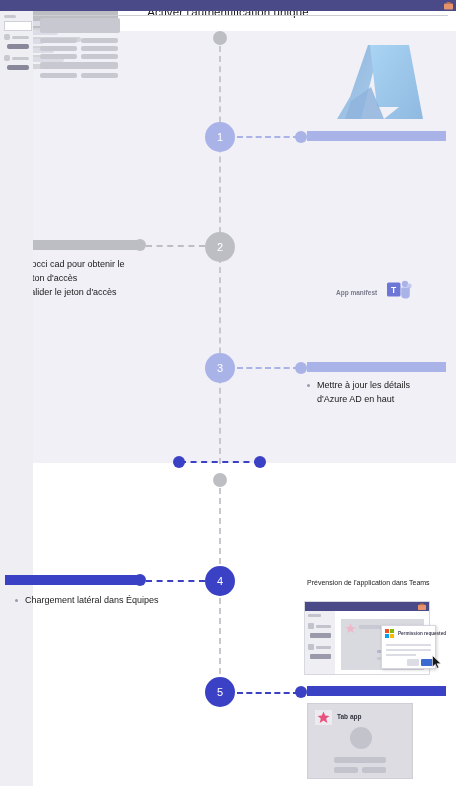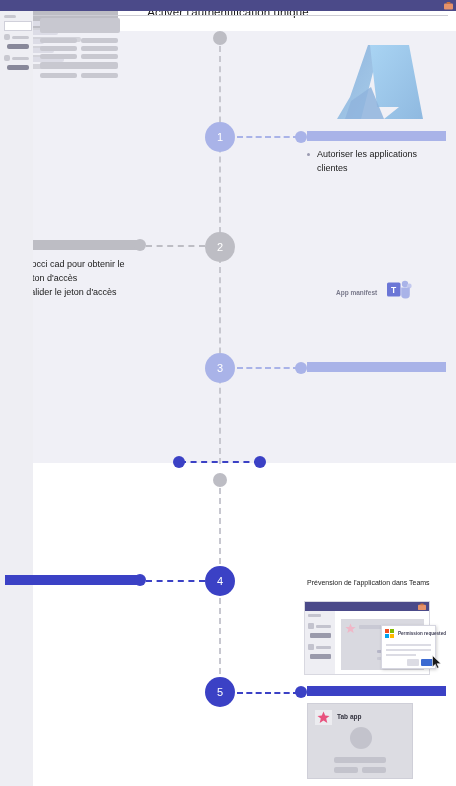--- a/index.html
+++ b/index.html
@@ -362,21 +362,20 @@
   </svg>
 </div>
 
 <div class="step-circle light" id="step-1">
   <span>1</span>
 </div>
 <div class="connector" style="left:237px; top:136px; width:62px;"></div>
 <div class="conn-dot" style="left:295px; top:131px;"></div>
 <div class="title-bar" style="left:307px; top:131px; width:139px;"></div>
 <div class="bullets" style="left:306px; top:148px; width:118px;">
-  <div class="b-item">Autoriser les applications clientes</div>
 </div>
 
 <div id="code-mock">
   <div class="dots">
       <i></i>
       <i></i>
       <i></i>
     </div>
   <div class="top-rule"></div>
   <span class="angle" style="left:6px; top:18px;">&lt;</span>
@@ -415,20 +414,21 @@
     <text x="7.7" y="12.6" font-size="8.5" font-family="Liberation Sans, sans-serif" fill="#ffffff" text-anchor="middle" font-weight="bold">T</text>
   </svg>
 </div>
 <div class="step-circle light" id="step-3">
   <span>3</span>
 </div>
 <div class="connector" style="left:237px; top:367px; width:62px;"></div>
 <div class="conn-dot" style="left:295px; top:362px;"></div>
 <div class="title-bar" style="left:307px; top:362px; width:139px;"></div>
 <div class="bullets" style="left:306px; top:379px; width:124px;">
+  <div class="b-item">Mettre à jour les détails d'Azure AD en haut</div>
 </div>
 
 <div class="connector dark" style="left:180px; top:461px; width:80px;"></div>
 <div class="conn-dot dark" style="left:173px; top:456px;"></div>
 <div class="conn-dot dark" style="left:254px; top:456px;"></div>
 
 <div id="teams-mock">
   <div class="tm-bar"></div>
   <svg style="position:absolute; right:3px; top:1.5px;" width="9" height="8" viewBox="0 0 9 8">
     <rect x="0" y="1.5" width="9" height="6" rx="1" fill="#e6926a"></rect>
@@ -454,20 +454,21 @@
   <div class="g" style="left:40px; top:73px; width:37px; height:5px;"></div>
   <div class="g" style="left:81px; top:73px; width:37px; height:5px;"></div>
 </div>
 <div class="title-bar dark" style="left:5px; top:575px; width:132px;"></div>
 <div class="conn-dot dark" style="left:134px; top:574px;"></div>
 <div class="connector dark" style="left:146px; top:580px; width:59px;"></div>
 <div class="step-circle dark" id="step-4">
   <span>4</span>
 </div>
 <div class="bullets" style="left:14px; top:594px; width:145px;">
+  <div class="b-item">Chargement latéral dans Équipes</div>
 </div>
 
 <div id="preview-label">Prévension de l'application dans Teams</div>
 <div id="preview-mock">
   <div class="pm-bar"></div>
   <svg style="position:absolute; right:3px; top:0.5px;" width="8" height="8" viewBox="0 0 9 8">
     <rect x="0" y="1.5" width="9" height="6" rx="1" fill="#e6926a"></rect>
     <rect x="2.5" y="0" width="4" height="2" rx="0.8" fill="#c7703f"></rect>
   </svg>
   <div class="pm-side"></div>

